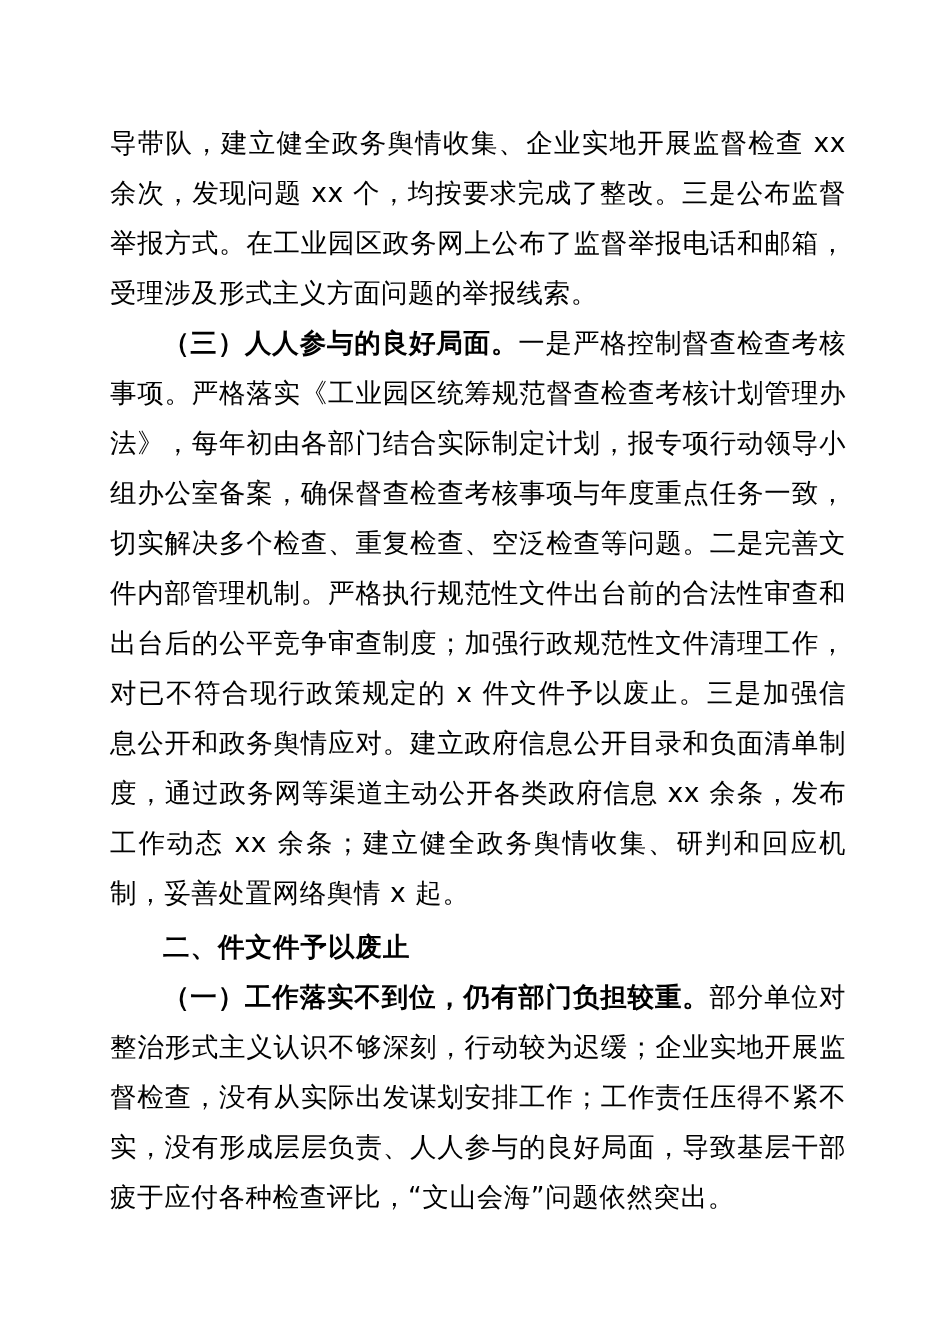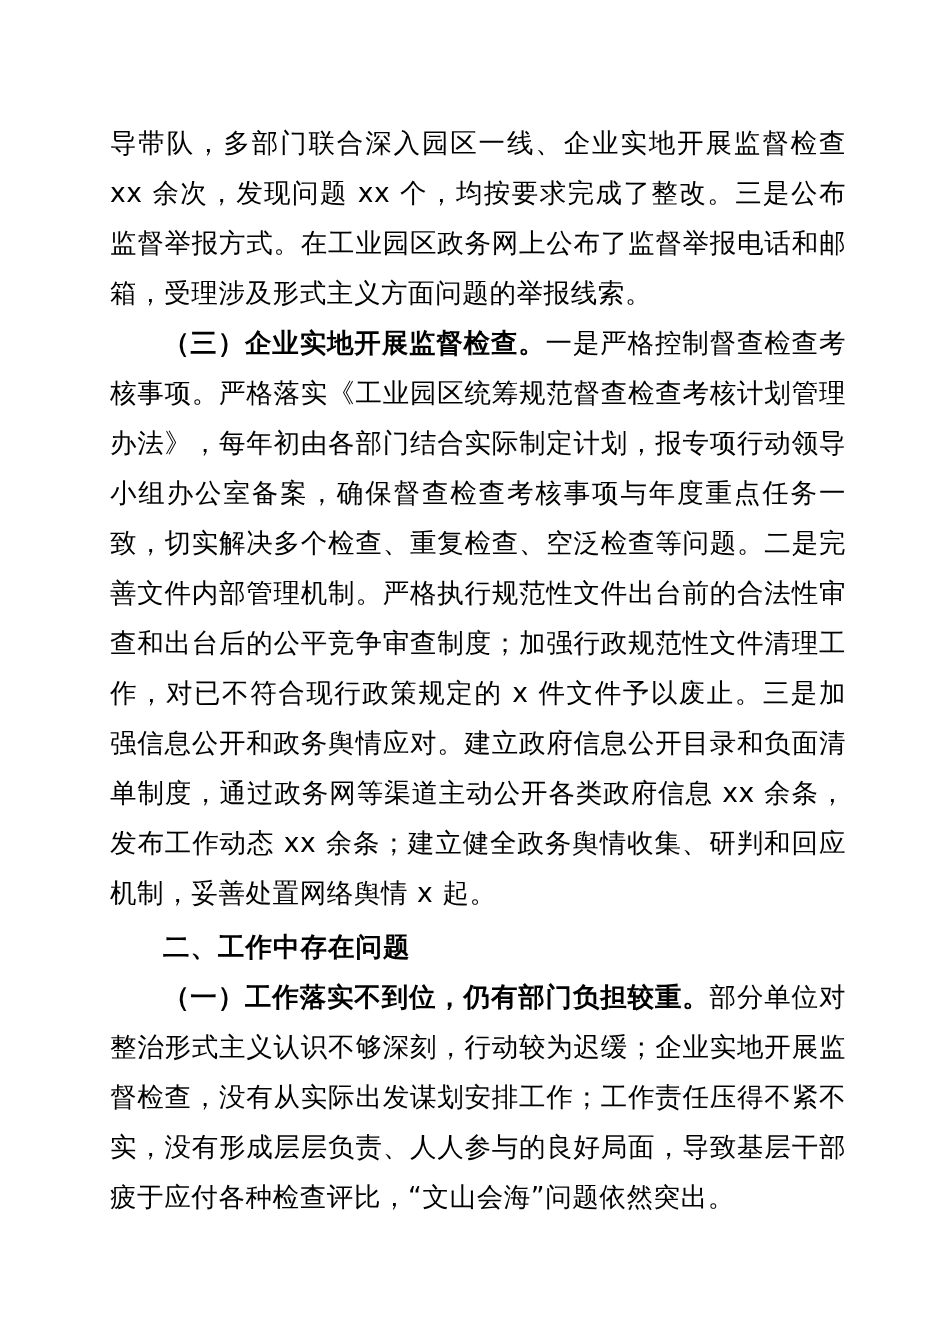--- a/index.html
+++ b/index.html
@@ -50,29 +50,29 @@
     height: 4px;
   }
 </style>
 </head>
 <body>
 
 <div class="page">
   <div class="doc-body">
 
     <p class="para-cont">
-      <span>导带队，多部门联合深入园区一线、企业实地开展监督检查 xx 余次，发现问题 xx 个，均按要求完成了整改。三是公布监督举报方式。在工业园区政务网上公布了监督举报电话和邮箱，受理涉及形式主义方面问题的举报线索。</span>
+      <span>导带队，建立健全政务舆情收集、企业实地开展监督检查 xx 余次，发现问题 xx 个，均按要求完成了整改。三是公布监督举报方式。在工业园区政务网上公布了监督举报电话和邮箱，受理涉及形式主义方面问题的举报线索。</span>
     </p>
 
     <p class="para">
-      <span class="bold">（三）企业实地开展监督检查。</span><span>一是严格控制督查检查考核事项。严格落实《工业园区统筹规范督查检查考核计划管理办法》，每年初由各部门结合实际制定计划，报专项行动领导小组办公室备案，确保督查检查考核事项与年度重点任务一致，切实解决多个检查、重复检查、空泛检查等问题。二是完善文件内部管理机制。严格执行规范性文件出台前的合法性审查和出台后的公平竞争审查制度；加强行政规范性文件清理工作，对已不符合现行政策规定的 x 件文件予以废止。三是加强信息公开和政务舆情应对。建立政府信息公开目录和负面清单制度，通过政务网等渠道主动公开各类政府信息 xx 余条，发布工作动态 xx 余条；建立健全政务舆情收集、研判和回应机制，妥善处置网络舆情 x 起。</span>
+      <span class="bold">（三）人人参与的良好局面。</span><span>一是严格控制督查检查考核事项。严格落实《工业园区统筹规范督查检查考核计划管理办法》，每年初由各部门结合实际制定计划，报专项行动领导小组办公室备案，确保督查检查考核事项与年度重点任务一致，切实解决多个检查、重复检查、空泛检查等问题。二是完善文件内部管理机制。严格执行规范性文件出台前的合法性审查和出台后的公平竞争审查制度；加强行政规范性文件清理工作，对已不符合现行政策规定的 x 件文件予以废止。三是加强信息公开和政务舆情应对。建立政府信息公开目录和负面清单制度，通过政务网等渠道主动公开各类政府信息 xx 余条，发布工作动态 xx 余条；建立健全政务舆情收集、研判和回应机制，妥善处置网络舆情 x 起。</span>
     </p>
 
     <div class="section-gap"></div>
 
-    <p class="heading">二、工作中存在问题</p>
+    <p class="heading">二、件文件予以废止</p>
 
     <p class="para">
       <span class="bold">（一）工作落实不到位，仍有部门负担较重。</span><span>部分单位对整治形式主义认识不够深刻，行动较为迟缓；企业实地开展监督检查，没有从实际出发谋划安排工作；工作责任压得不紧不实，没有形成层层负责、人人参与的良好局面，导致基层干部疲于应付各种检查评比，“文山会海”问题依然突出。</span>
     </p>
 
   </div>
 </div>
 
 </body></html>

